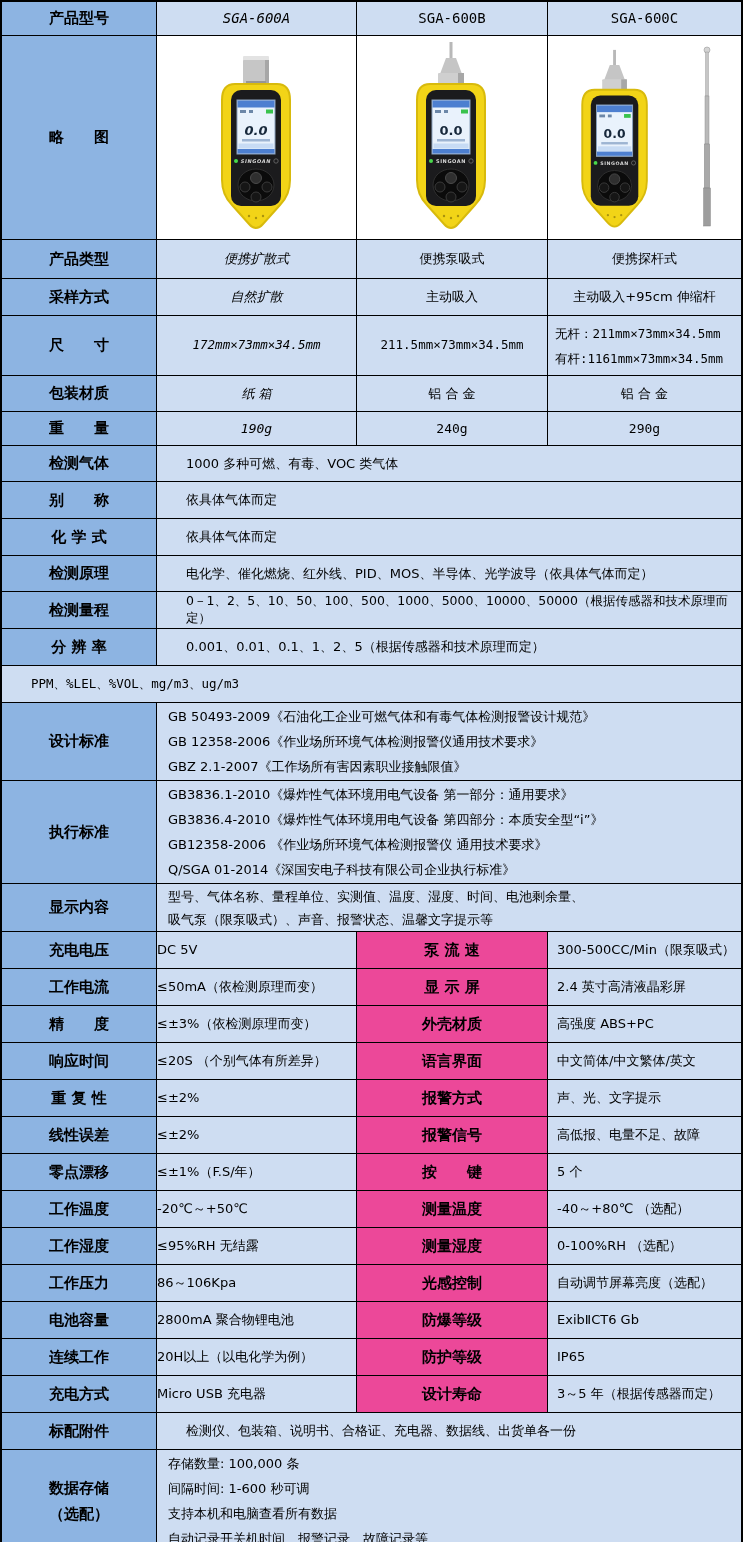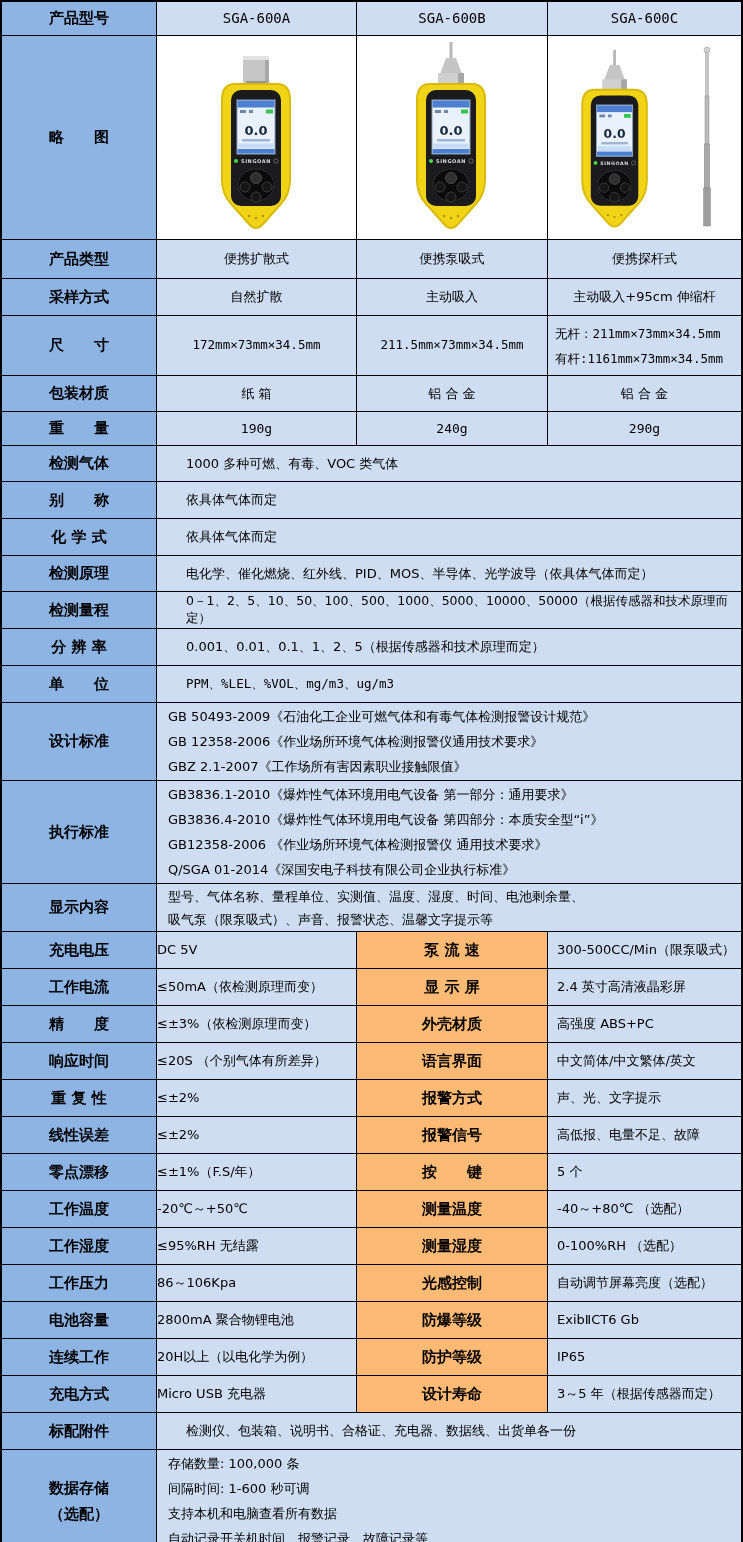--- a/index.html
+++ b/index.html
@@ -19,27 +19,27 @@
   }
   .cell:last-child { border-right:none; }
   .label {
     width:155px; flex:none;
     background:#8DB4E2;
     font-weight:bold; font-size:15px; text-align:left;
     white-space:pre;
   }
   .pair-label {
     width:191px; flex:none;
-    background:#fdba74;
+    background:#ec4899;
     font-weight:bold; font-size:15px; text-align:center;
     white-space:pre;
   }
   .val { background:#CEDDF2; font-size:13px; }
   .mono { font-family:"DejaVu Sans Mono","Liberation Mono",monospace; }
-  .col-a { width:200px; flex:none; }
+  .col-a { width:200px; flex:none;font-style:italic; }
   .col-b { width:191px; flex:none; }
   .col-c { flex:1; }
   .img-cell { background:#ffffff; }
   .wide { flex:1; justify-content:flex-start; padding-left:29px; }
   .pair-val-l { width:200px; flex:none; justify-content:flex-start; }
   .pair-val-r { flex:1; justify-content:flex-start; padding-left:9px; }
   .stack { flex-direction:column; align-items:flex-start; justify-content:center; padding-left:11px; }
   .stack div { line-height:25px; white-space:nowrap; }
   .dims-c { flex-direction:column; align-items:flex-start; justify-content:center; padding-left:7px; font-size:12.5px; }
   .dims-c div { line-height:25px; white-space:nowrap; }
@@ -218,21 +218,20 @@
   </div>
   <div class="row" style="height:37px">
     <div class="cell label">检测量程</div>
     <div class="cell val wide" style="font-size:12.5px">0－1、2、5、10、50、100、500、1000、5000、10000、50000（根据传感器和技术原理而定）</div>
   </div>
   <div class="row" style="height:37px">
     <div class="cell label">分 辨 率</div>
     <div class="cell val wide">0.001、0.01、0.1、1、2、5（根据传感器和技术原理而定）</div>
   </div>
   <div class="row" style="height:37px">
-    <div class="cell label">单　　位</div>
     <div class="cell val wide mono" style="font-size:12.5px">PPM、%LEL、%VOL、mg/m3、ug/m3</div>
   </div>
 
   <div class="row" style="height:78px">
     <div class="cell label">设计标准</div>
     <div class="cell val wide stack">
       <div>GB 50493-2009《石油化工企业可燃气体和有毒气体检测报警设计规范》</div>
       <div>GB 12358-2006《作业场所环境气体检测报警仪通用技术要求》</div>
       <div>GBZ 2.1-2007《工作场所有害因素职业接触限值》</div>
     </div>

